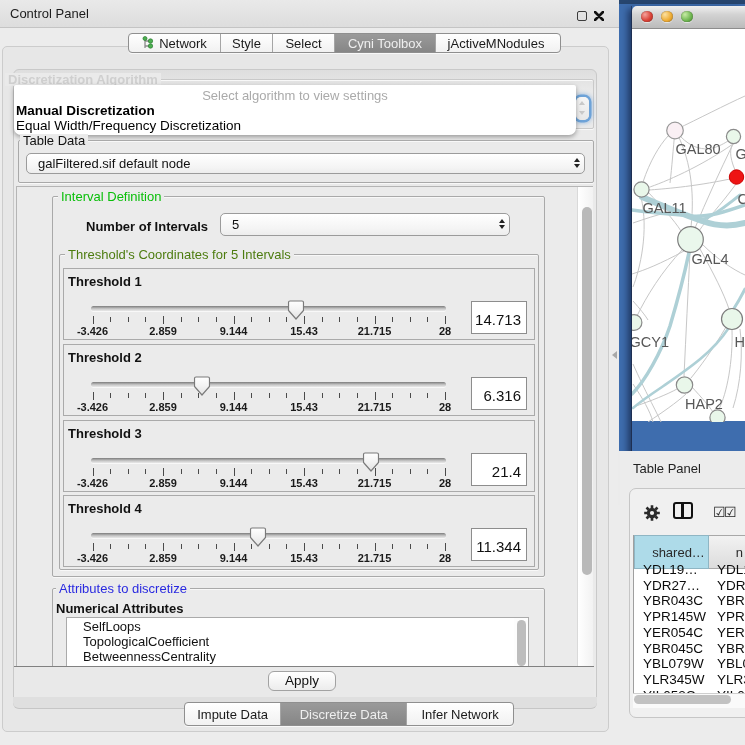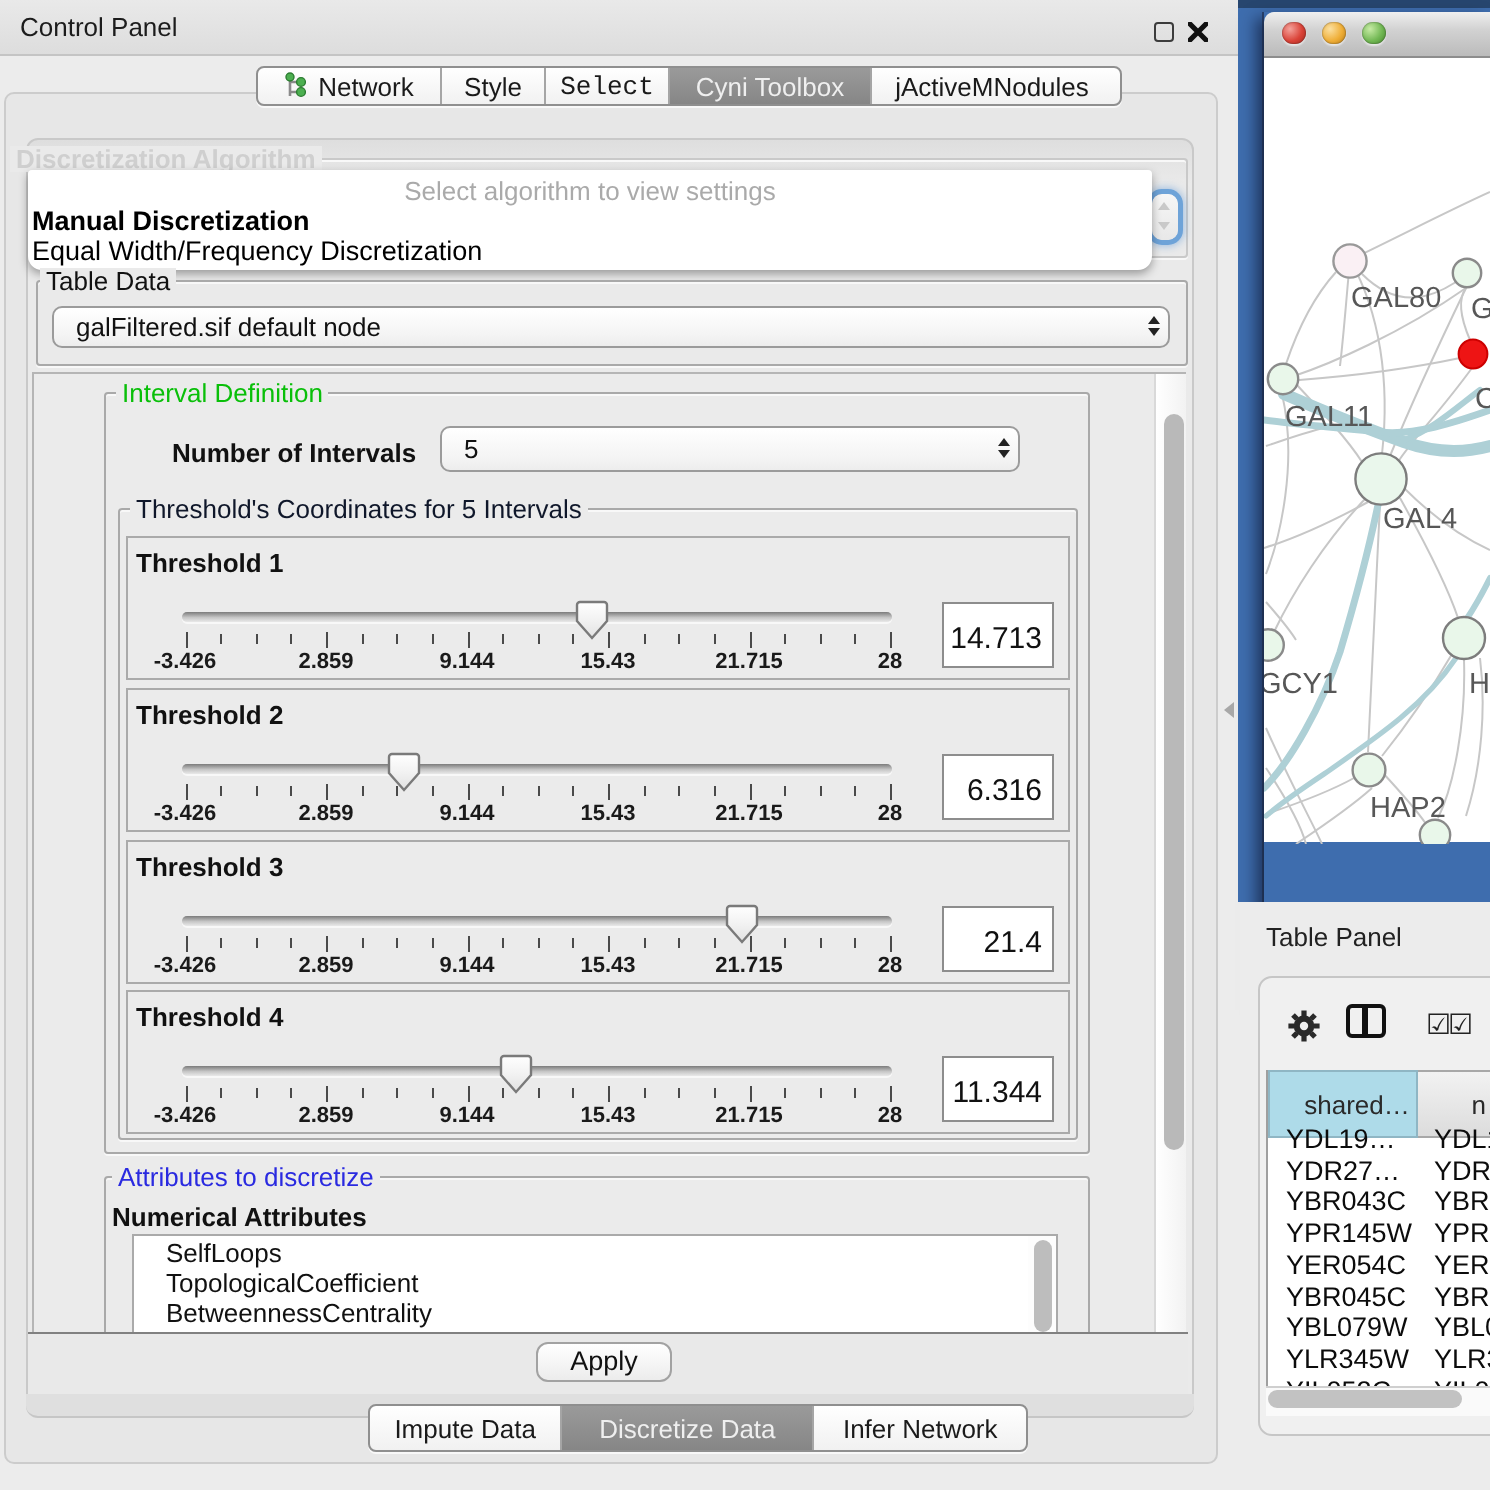--- a/index.html
+++ b/index.html
@@ -74,21 +74,21 @@
     </svg>
 
   <div class="abs tabbar" style="left:84px;top:33px;width:431px;">
     <div class="tab" style="width:92px;"><svg width="13" height="14" viewBox="0 0 13 14" style="margin-right:4px;">
       <path d="M3 2 L3 12 M3 5 L8 5 M3 10 L8 10" stroke="#8a8a8a" stroke-width="1.3" fill="none"></path>
       <circle cx="3" cy="2.5" r="2" fill="#4caf50" stroke="#2d7d32" stroke-width="0.7"></circle>
       <circle cx="8.5" cy="5" r="2.2" fill="#4caf50" stroke="#2d7d32" stroke-width="0.7"></circle>
       <circle cx="8.5" cy="10" r="2.2" fill="#4caf50" stroke="#2d7d32" stroke-width="0.7"></circle>
     </svg>Network</div>
     <div class="tab" style="width:52px;">Style</div>
-    <div class="tab" style="width:62px;font-family:Liberation Mono, monospace;">Select</div>
+    <div class="tab" style="width:62px;">Select</div>
     <div class="tab sel" style="width:101px;">Cyni Toolbox</div>
     <div class="tab" style="width:120px;">jActiveMNodules</div>
   </div>
 
   <div class="abs" id="outerpane"></div>
   <div class="abs" id="innerpanel"></div>
 
   <div class="groupbox" style="left:18px;top:79px;width:574px;height:48px;border-color:#c9c9c9;"></div>
   <div class="grouplabel" style="left:5px;top:73px;color:#cfcfcf;font-weight:bold;">Discretization Algorithm</div>
   <div class="combo" style="left:26px;top:97px;width:560px;height:22px;"></div>
@@ -126,21 +126,21 @@
   <div class="abs" style="left:86px;top:219px;font-size:13px;font-weight:bold;color:#111;">Number of Intervals</div>
   <div class="combo" style="left:220px;top:213px;width:290px;height:23px;">
     <div class="ctext" style="top:3px;">5</div>
     <div class="arrows" style="left:278px;top:5px;">
         <div class="up"></div>
         <div class="dn"></div>
       </div>
   </div>
 
   <div class="groupbox" style="left:59px;top:254px;width:478px;height:314px;"></div>
-  <div class="grouplabel" style="left:65px;top:248px;color:#0f172a;background:#ebebeb;">Threshold's Coordinates for 5 Intervals</div>
+  <div class="grouplabel" style="left:65px;top:248px;color:#4d7c0f;background:#ebebeb;">Threshold's Coordinates for 5 Intervals</div>
 
   <div id="blocks">
       <div class="tblock" style="top:268px;">
     <div class="tlabel">Threshold 1</div>
     <div class="track"></div>
     <div class="tick" style="left:28.5px;top:47px;height:8px;"></div>
         <div class="tlab" style="left:28.5px;">-3.426</div>
         <div class="tick" style="left:46.1px;top:48px;height:5px;"></div>
         <div class="tick" style="left:63.8px;top:48px;height:5px;"></div>
         <div class="tick" style="left:81.4px;top:48px;height:5px;"></div>

